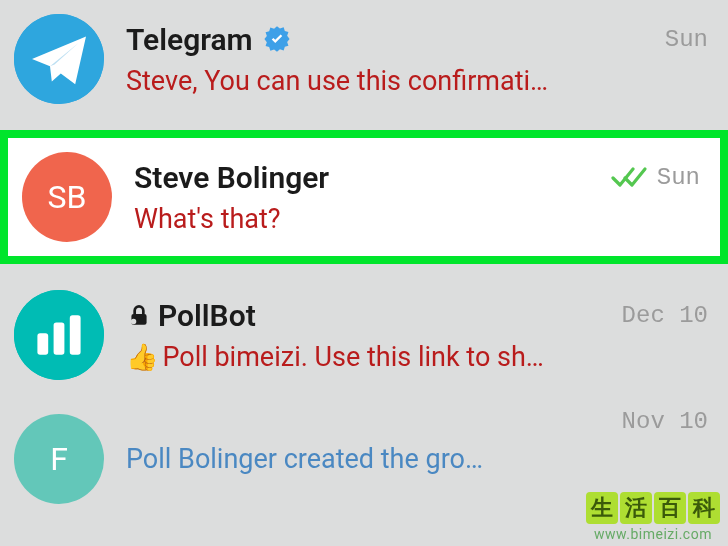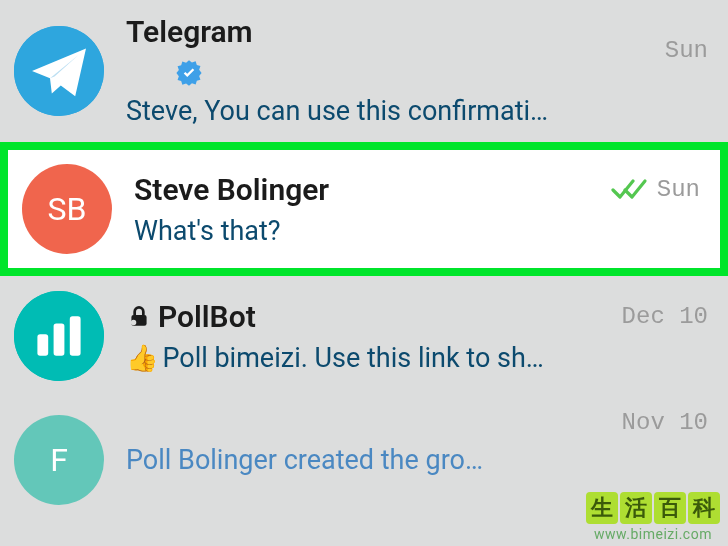--- a/index.html
+++ b/index.html
@@ -12,21 +12,21 @@
   .chat-list { display: flex; flex-direction: column; }
   .chat-item {
     display: flex;
     align-items: center;
     padding: 14px 20px 14px 14px;
     position: relative;
   }
   .chat-item.highlighted {
     background: #ffffff;
     border: 8px solid #00e52b;
-    margin: 1px 0;
+    margin: 12px 0;
   }
   .avatar {
     width: 90px;
     height: 90px;
     border-radius: 50%;
     flex-shrink: 0;
     display: flex;
     align-items: center;
     justify-content: center;
     font-size: 32px;
@@ -41,37 +41,36 @@
     align-items: center;
     margin-bottom: 8px;
   }
   .chat-title {
     font-size: 30px;
     font-weight: 600;
     color: #1b1b1b;
     display: flex;
     align-items: center;
     gap: 10px;
-    flex-direction: column;
   }
   .chat-meta {
     margin-left: auto;
     display: flex;
     align-items: center;
     gap: 8px;
     font-family: Liberation Mono, monospace;
   }
   .chat-time {
     font-size: 24px;
     color: #9b9b9b;
     font-weight: 400;
   }
   .chat-preview {
     font-size: 27px;
-    color: #0c4a6e;
+    color: #b91c1c;
     white-space: nowrap;
     overflow: hidden;
     text-overflow: ellipsis;
     max-width: 560px;
   }
   .chat-preview.action { color: #4a88c2; }
   .verified-badge { width: 28px; height: 28px; }
   .read-check { color: #54c750; font-size: 28px; }
   .lock-icon { width: 26px; height: 26px; margin-right: 6px; vertical-align: middle; }
   .group-icon { width: 30px; height: 24px; margin-right: 8px; vertical-align: middle; }

